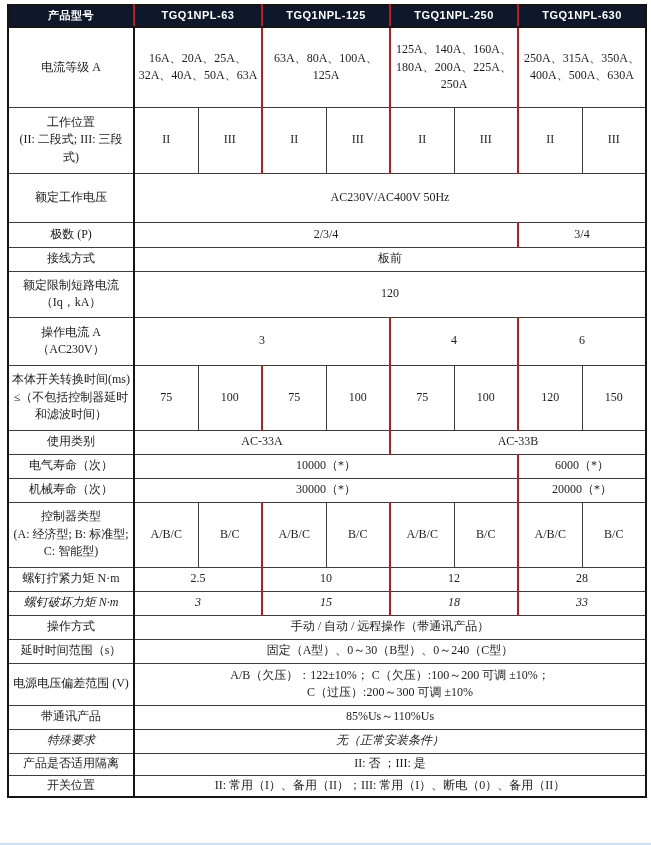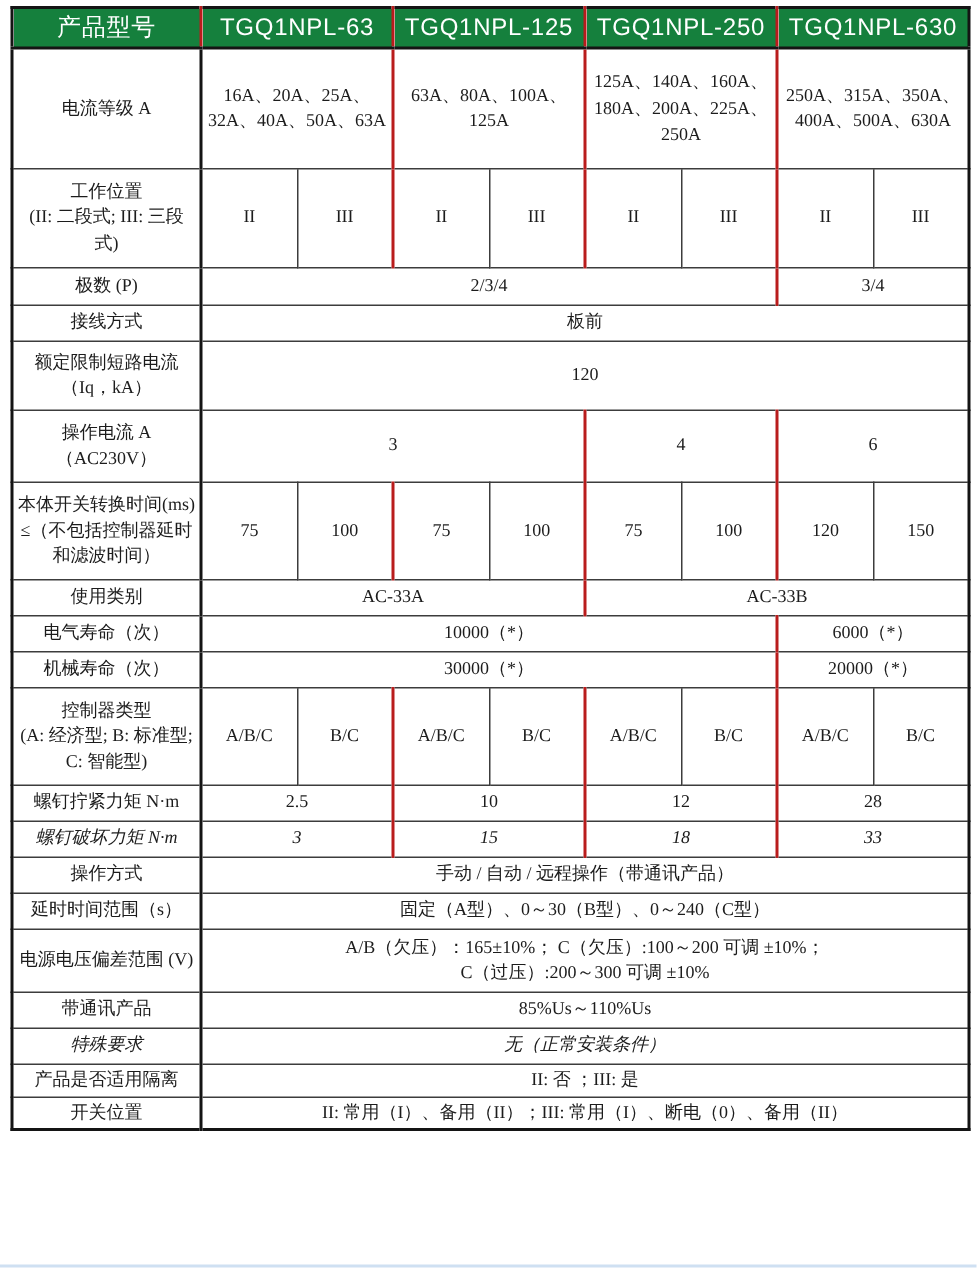--- a/index.html
+++ b/index.html
@@ -23,25 +23,25 @@
   td,th{
     border:1px solid #3c3c3c;
     text-align:center;
     vertical-align:middle;
     padding:1px 3px;
     font-size:12px;
     line-height:1.45;
     overflow:hidden;
   }
   thead th{
-    background:#15803d;
+    background:#0f172a;
     color:#ffffff;
     font-family:"Liberation Sans","DejaVu Sans",sans-serif;
-    font-weight:400;
-    font-size:16px;
+    font-weight:700;
+    font-size:11px;
     border-bottom:2px solid #141414;
     letter-spacing:.5px;
   }
   .lbl{
     border-right:2px solid #141414;
     white-space:pre-line;
   }
   .mv{border-left:2px solid #b91c1c;}
   .pre{white-space:pre-line;}
   .bottom-rule{
@@ -92,20 +92,24 @@
     <td class="mv">II</td>
     <td>III</td>
     <td class="mv">II</td>
     <td>III</td>
     <td class="mv">II</td>
     <td>III</td>
     <td class="mv">II</td>
     <td>III</td>
   </tr>
 
+  <tr style="height:49px;">
+    <td class="lbl">额定工作电压</td>
+    <td colspan="8" class="mv">AC230V/AC400V 50Hz</td>
+  </tr>
 
   <tr style="height:25px;margin-top:41px;">
     <td class="lbl">极数 (P)</td>
     <td colspan="6" class="mv">2/3/4</td>
     <td colspan="2" class="mv">3/4</td>
   </tr>
 
   <tr style="height:24px;">
     <td class="lbl">接线方式</td>
     <td colspan="8" class="mv">板前</td>
@@ -191,21 +195,21 @@
     <td colspan="8" class="mv">手动 / 自动 / 远程操作（带通讯产品）</td>
   </tr>
 
   <tr style="height:24px;">
     <td class="lbl">延时时间范围（s）</td>
     <td colspan="8" class="mv">固定（A型）、0～30（B型）、0～240（C型）</td>
   </tr>
 
   <tr style="height:42px;">
     <td class="lbl">电源电压偏差范围 (V)</td>
-    <td colspan="8" class="mv pre">A/B（欠压）：165±10%；  C（欠压）:100～200 可调 ±10%；
+    <td colspan="8" class="mv pre">A/B（欠压）：122±10%；  C（欠压）:100～200 可调 ±10%；
 C（过压）:200～300 可调 ±10%</td>
   </tr>
 
   <tr style="height:24px;">
     <td class="lbl">带通讯产品</td>
     <td colspan="8" class="mv">85%Us～110%Us</td>
   </tr>
 
   <tr style="height:24px;font-style:italic;">
     <td class="lbl">特殊要求</td>

